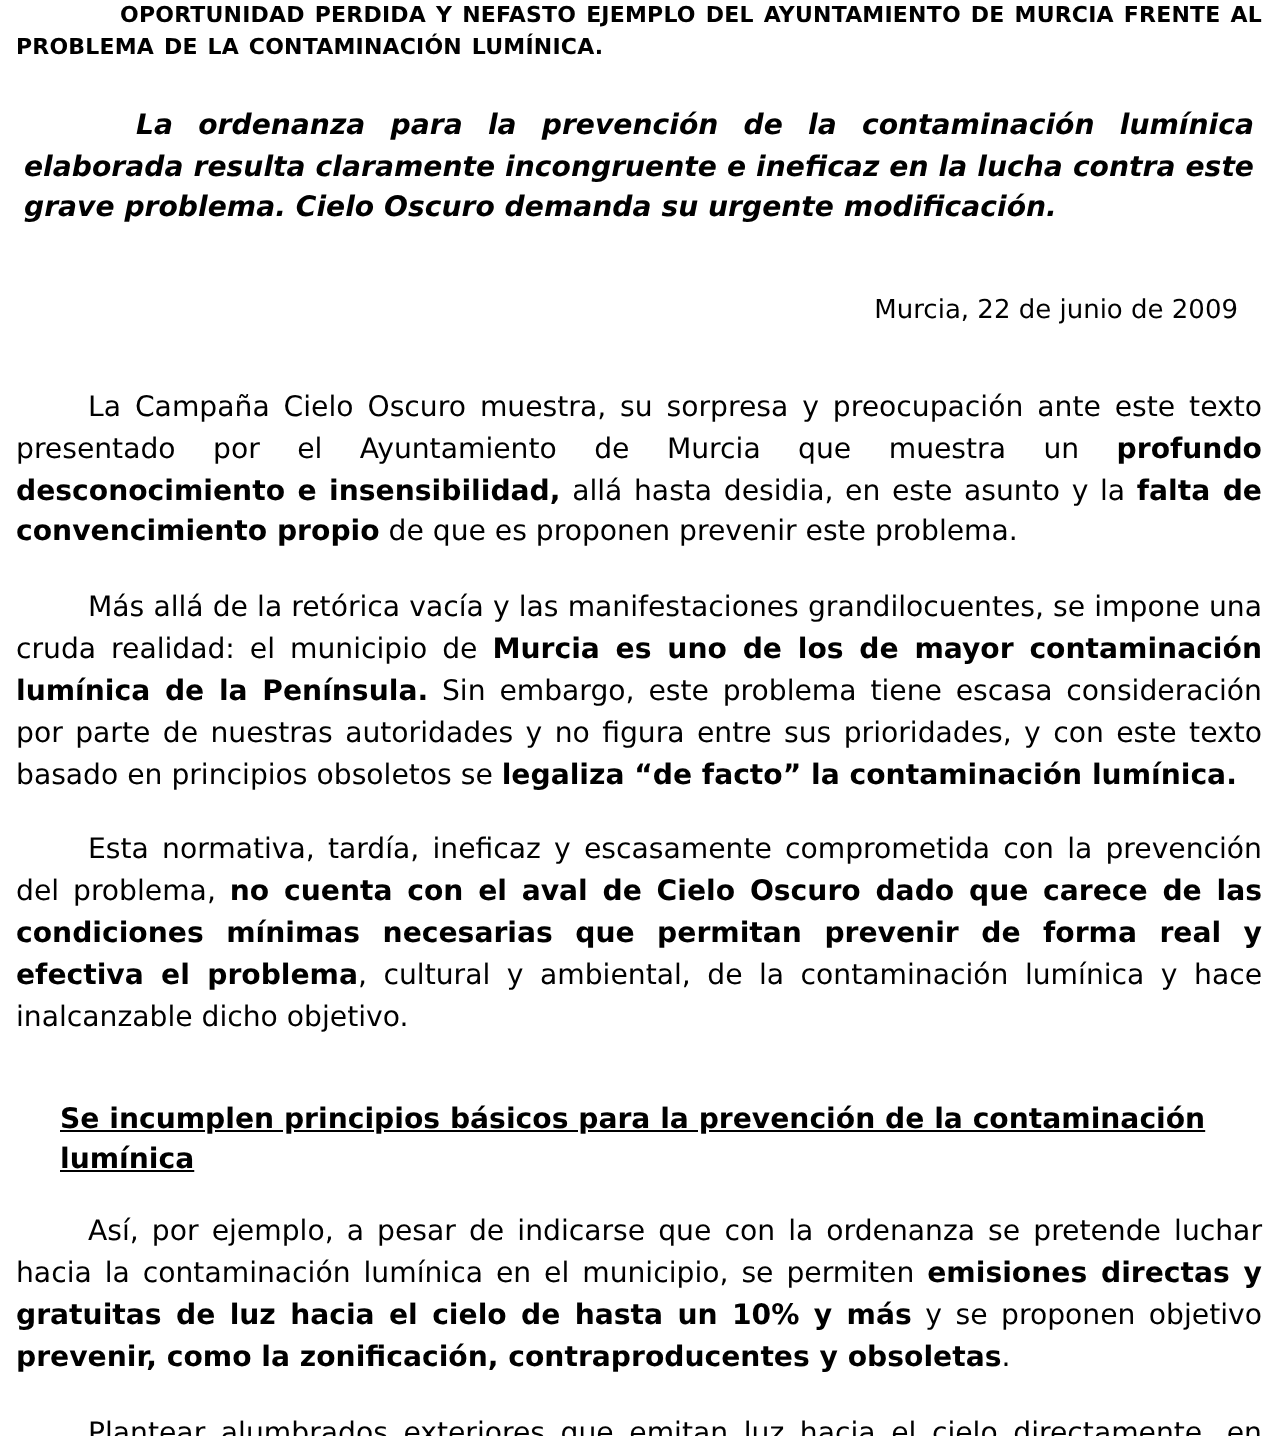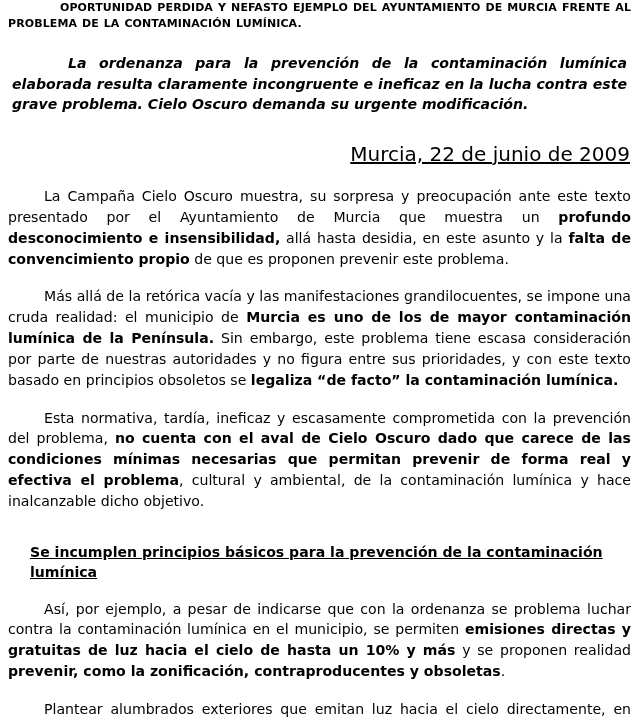--- a/index.html
+++ b/index.html
@@ -37,27 +37,26 @@
     font-weight: bold;
     font-style: italic;
     line-height: 1.47;
     text-align: justify;
     text-align-last: left;
     text-indent: 56px;
     margin: 4px;
     padding-top: 17px;
   }
   .dateline {
-    font-size: 20px;
+    font-size: 13px;
     line-height: 1.45;
     text-align: right;
-    margin: 0;
+    margin: 11px;
     padding-top: 21px;
     padding-right: 1px;
-    text-decoration: underline;
   }
   .para {
     font-size: 14.1px;
     line-height: 1.48;
     text-align: justify;
     text-align-last: left;
     text-indent: 36px;
     margin: 0;
     padding-top: 17px;
   }
@@ -89,17 +88,17 @@
   <p class="dateline">Murcia, 22 de junio de 2009</p>
 
   <p class="para"><span>La Campaña Cielo Oscuro muestra, su sorpresa y preocupación ante este texto presentado por el Ayuntamiento de Murcia que muestra un </span><b>profundo desconocimiento e insensibilidad,</b><span> allá hasta desidia, en este asunto y la </span><b>falta de convencimiento propio</b><span> de que es proponen prevenir este problema.</span></p>
 
   <p class="para"><span>Más allá de la retórica vacía y las manifestaciones grandilocuentes, se impone una cruda realidad: el municipio de </span><b>Murcia es uno de los de mayor contaminación lumínica de la Península.</b><span> Sin embargo, este problema tiene escasa consideración por parte de nuestras autoridades y no figura entre sus prioridades, y con este texto basado en principios obsoletos se </span><b>legaliza “de facto” la contaminación lumínica.</b><span></span></p>
 
   <p class="para"><span>Esta normativa, tardía, ineficaz y escasamente comprometida con la prevención del problema, </span><b>no cuenta con el aval de Cielo Oscuro dado que carece de las condiciones mínimas necesarias que permitan prevenir de forma real y efectiva el problema</b><span>, cultural y ambiental, de la contaminación lumínica y hace inalcanzable dicho objetivo.</span></p>
 
   <h2 class="section-heading"><span class="u">Se incumplen principios básicos para la prevención de la contaminación lumínica</span></h2>
 
-  <p class="para tight"><span>Así, por ejemplo, a pesar de indicarse que con la ordenanza se problema luchar contra la contaminación lumínica en el municipio, se permiten </span><b>emisiones directas y gratuitas de luz hacia el cielo de hasta un 10% y más</b><span> y se proponen realidad </span><b>prevenir, como la zonificación, contraproducentes y obsoletas</b><span>.</span></p>
+  <p class="para tight"><span>Así, por ejemplo, a pesar de indicarse que con la ordenanza se pretende luchar hacia la contaminación lumínica en el municipio, se permiten </span><b>emisiones directas y gratuitas de luz hacia el cielo de hasta un 10% y más</b><span> y se proponen objetivo </span><b>prevenir, como la zonificación, contraproducentes y obsoletas</b><span>.</span></p>
 
   <p class="para"><span>Plantear alumbrados exteriores que emitan luz hacia el cielo directamente, en cualquier porcentaje, cuando hay alternativas técnica y económicamente viables que no envían nada de luz por encima de la horizontal es una </span><span></span></p>
 
 </div>
 
 </body></html>

